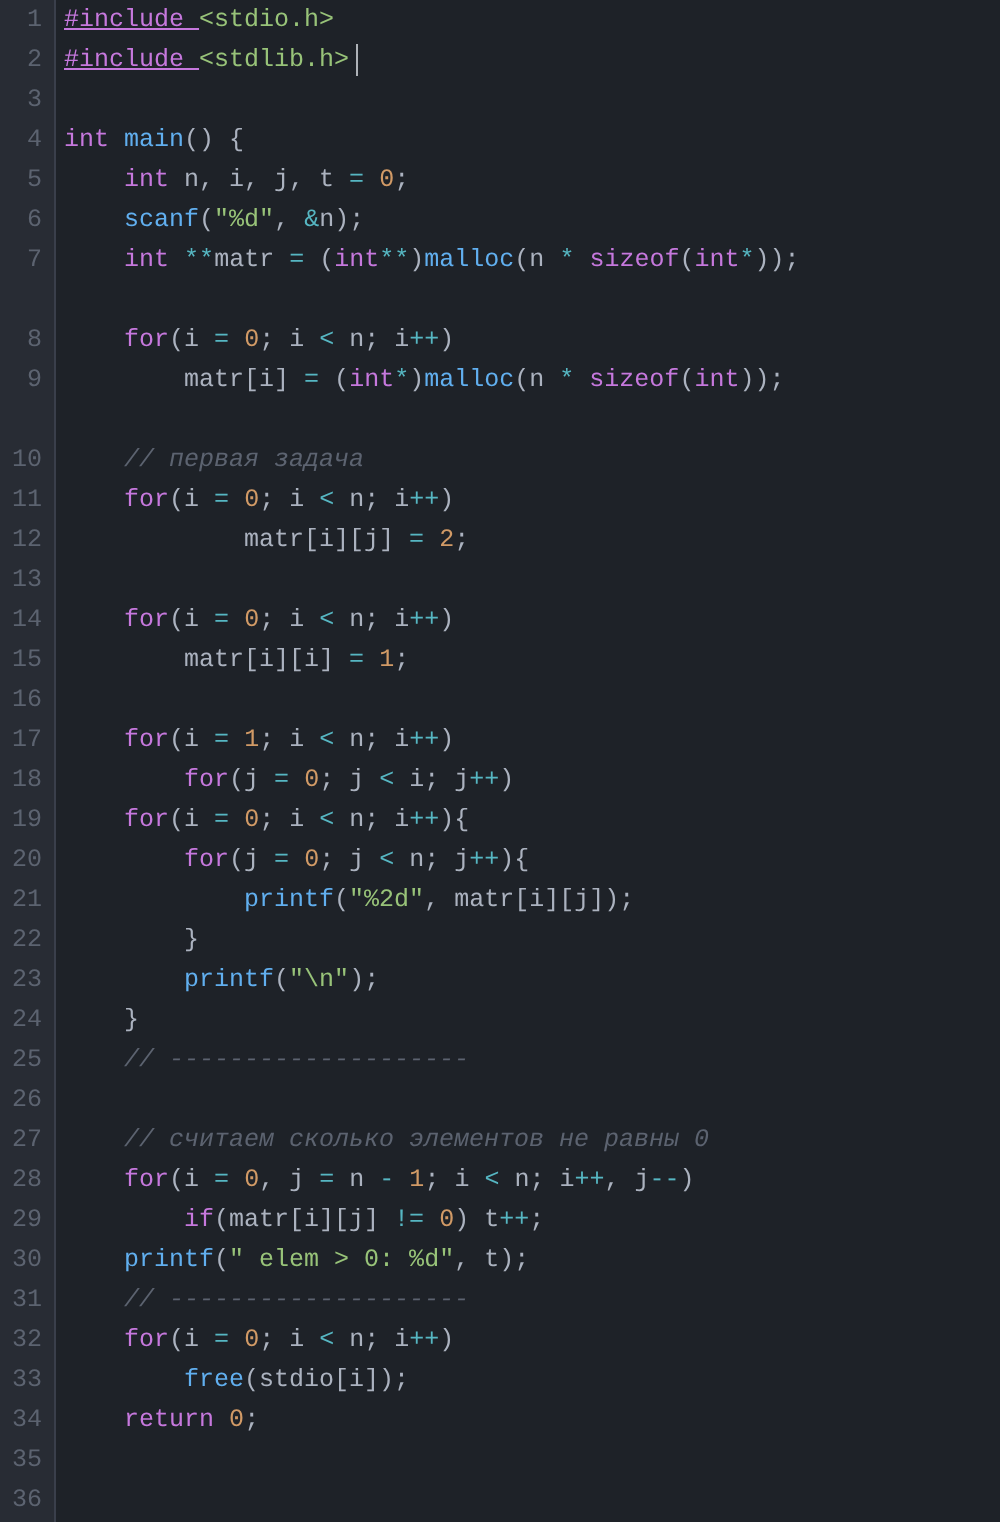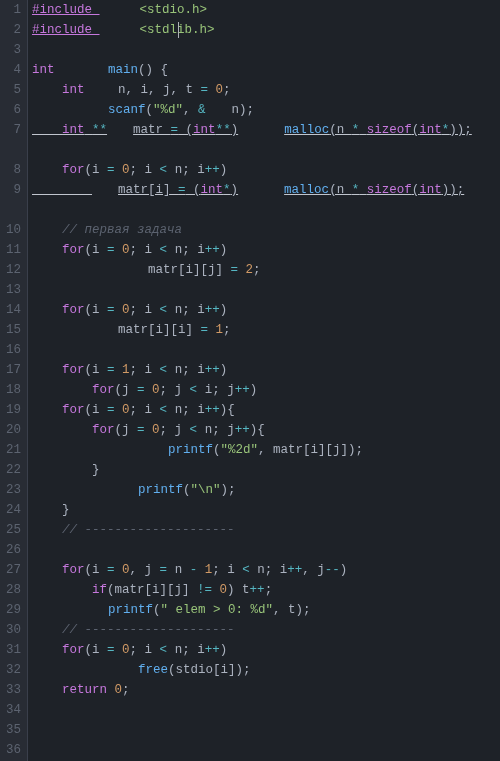--- a/index.html
+++ b/index.html
@@ -41,29 +41,29 @@
     overflow: hidden;
   }
   .line {
     height: 20px;
     white-space: pre;
   }
   .wrap {
     white-space: pre-wrap;
     word-break: break-all;
   }
-  .wrap-h40 { height: 40px; text-decoration: underline; }
+  .wrap-h40 { height: 40px; }
   .kw { color: #c678dd; }
   .type { color: #c678dd; }
   .pre { color: #c678dd; text-decoration: underline; }
-  .inc { color: #98c379; margin-left: 40px; }
+  .inc { color: #98c379; }
   .str { color: #98c379; }
   .num { color: #d19a66; }
-  .fn { color: #61afef; margin-left: 46px; }
-  .var { color: #abb2bf; margin-left: 26px; }
+  .fn { color: #61afef; }
+  .var { color: #abb2bf; }
   .op { color: #56b6c2; }
   .punc { color: #abb2bf; }
   .cmt { color: #5c6370; font-style: italic; text-align: right; }
   .cursor-caret {
     position: absolute;
     width: 1px;
     height: 16px;
     background: #aeb2b8;
     top: 22px;
     left: 150px;
@@ -137,20 +137,21 @@
     <div class="line"><span>    </span><span class="kw">for</span><span class="punc">(i </span><span class="op">=</span><span> </span><span class="num">1</span><span class="punc">; i </span><span class="op">&lt;</span><span class="punc"> n; i</span><span class="op">++</span><span class="punc">)</span></div>
     <div class="line"><span>        </span><span class="kw">for</span><span class="punc">(j </span><span class="op">=</span><span> </span><span class="num">0</span><span class="punc">; j </span><span class="op">&lt;</span><span class="punc"> i; j</span><span class="op">++</span><span class="punc">)</span></div>
     <div class="line"><span>    </span><span class="kw">for</span><span class="punc">(i </span><span class="op">=</span><span> </span><span class="num">0</span><span class="punc">; i </span><span class="op">&lt;</span><span class="punc"> n; i</span><span class="op">++</span><span class="punc">){</span></div>
     <div class="line"><span>        </span><span class="kw">for</span><span class="punc">(j </span><span class="op">=</span><span> </span><span class="num">0</span><span class="punc">; j </span><span class="op">&lt;</span><span class="punc"> n; j</span><span class="op">++</span><span class="punc">){</span></div>
     <div class="line"><span>            </span><span class="fn">printf</span><span class="punc">(</span><span class="str">"%2d"</span><span class="punc">, matr[i][j]);</span></div>
     <div class="line"><span>        </span><span class="punc">}</span></div>
     <div class="line"><span>        </span><span class="fn">printf</span><span class="punc">(</span><span class="str">"\n"</span><span class="punc">);</span></div>
     <div class="line"><span>    </span><span class="punc">}</span></div>
     <div class="line"><span>    </span><span class="cmt">// --------------------</span></div>
     <div class="line"></div>
+    <div class="line"><span>    </span><span class="cmt">// считаем сколько элементов не равны 0</span></div>
     <div class="line"><span>    </span><span class="kw">for</span><span class="punc">(i </span><span class="op">=</span><span> </span><span class="num">0</span><span class="punc">, j </span><span class="op">=</span><span class="punc"> n </span><span class="op">-</span><span> </span><span class="num">1</span><span class="punc">; i </span><span class="op">&lt;</span><span class="punc"> n; i</span><span class="op">++</span><span class="punc">, j</span><span class="op">--</span><span class="punc">)</span></div>
     <div class="line"><span>        </span><span class="kw">if</span><span class="punc">(matr[i][j] </span><span class="op">!=</span><span> </span><span class="num">0</span><span class="punc">) t</span><span class="op">++</span><span class="punc">;</span></div>
     <div class="line"><span>    </span><span class="fn">printf</span><span class="punc">(</span><span class="str">" elem &gt; 0: %d"</span><span class="punc">, t);</span></div>
     <div class="line"><span>    </span><span class="cmt">// --------------------</span></div>
     <div class="line"><span>    </span><span class="kw">for</span><span class="punc">(i </span><span class="op">=</span><span> </span><span class="num">0</span><span class="punc">; i </span><span class="op">&lt;</span><span class="punc"> n; i</span><span class="op">++</span><span class="punc">)</span></div>
     <div class="line"><span>        </span><span class="fn">free</span><span class="punc">(stdio[i]);</span></div>
     <div class="line"><span>    </span><span class="kw">return</span><span> </span><span class="num">0</span><span class="punc">;</span></div>
     <div class="line"></div>
   </div>
 </div>

